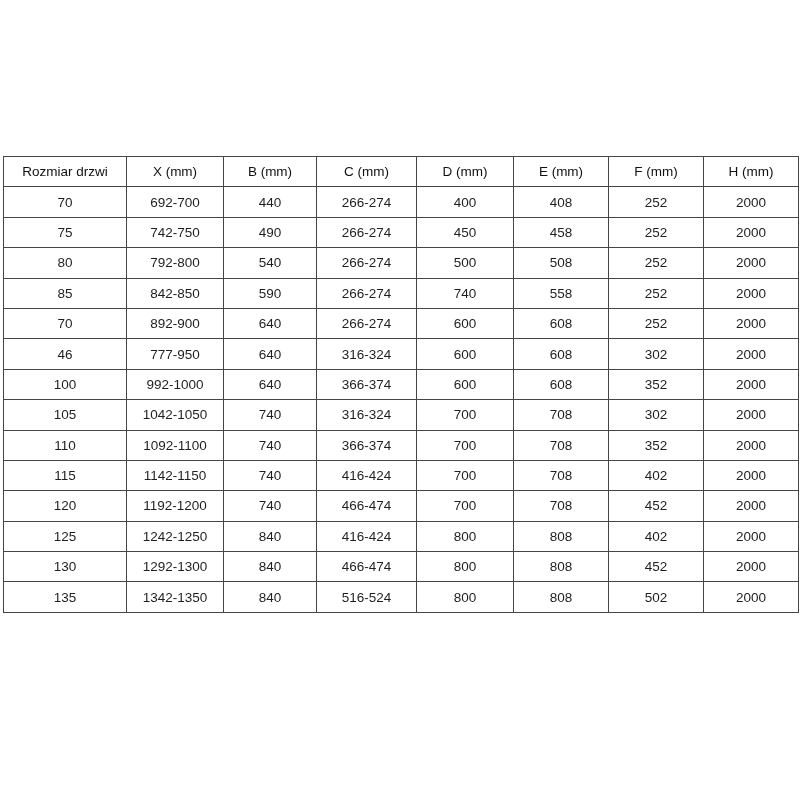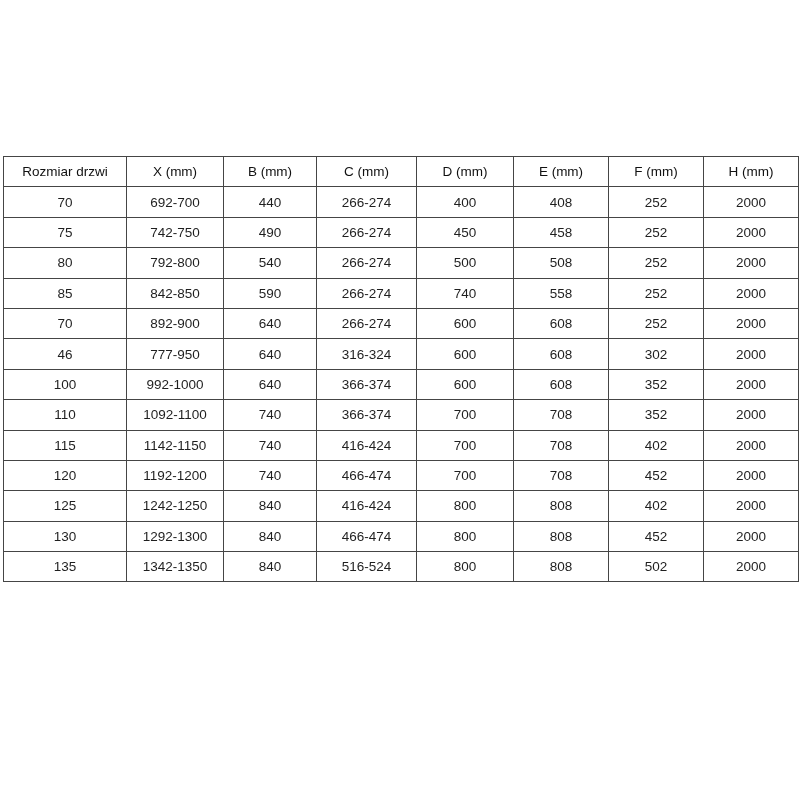--- a/index.html
+++ b/index.html
@@ -147,20 +147,30 @@
           <td>100</td>
           <td>992-1000</td>
           <td>640</td>
           <td>366-374</td>
           <td>600</td>
           <td>608</td>
           <td>352</td>
           <td>2000</td>
         </tr>
         <tr>
+          <td>105</td>
+          <td>1042-1050</td>
+          <td>740</td>
+          <td>316-324</td>
+          <td>700</td>
+          <td>708</td>
+          <td>302</td>
+          <td>2000</td>
+        </tr>
+        <tr>
           <td>110</td>
           <td>1092-1100</td>
           <td>740</td>
           <td>366-374</td>
           <td>700</td>
           <td>708</td>
           <td>352</td>
           <td>2000</td>
         </tr>
         <tr>

